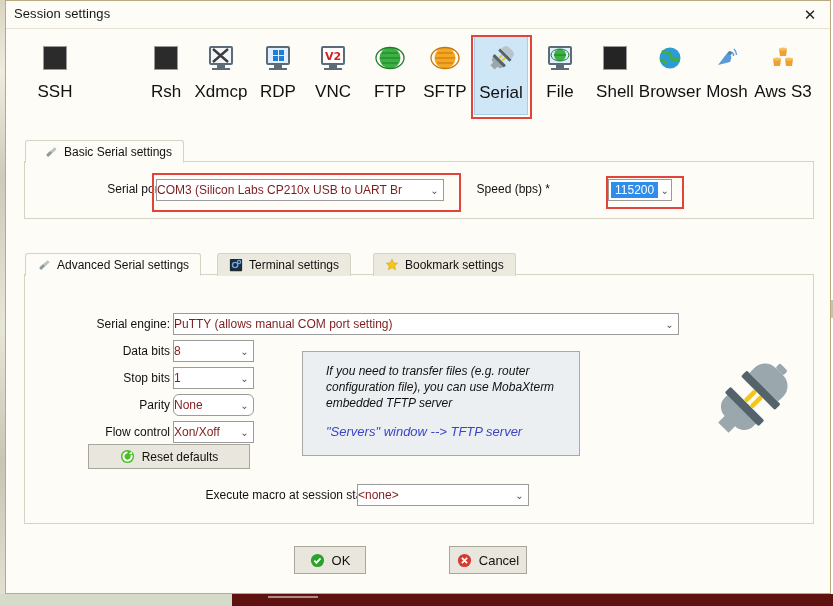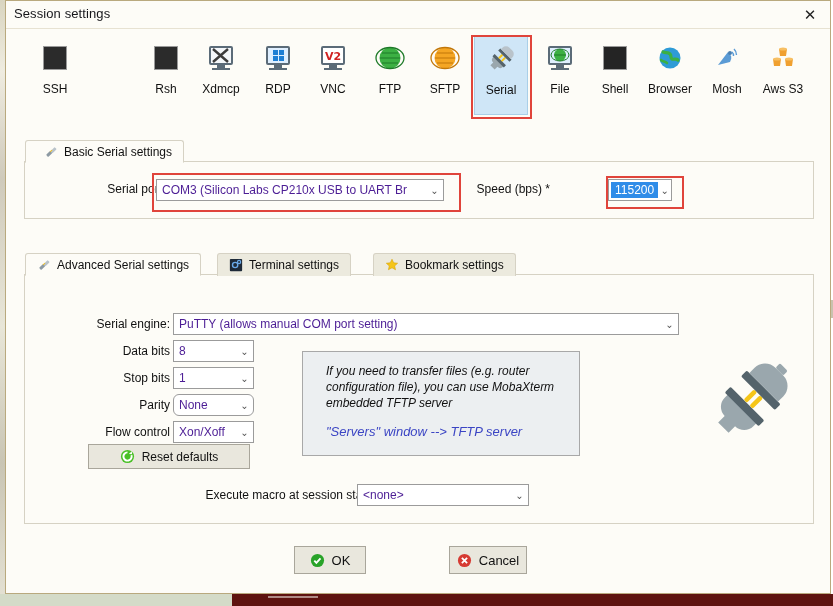--- a/index.html
+++ b/index.html
@@ -36,21 +36,21 @@
   }
 
   
   #session-toolbar{position:relative;height:92px;background:#fdfcf7;}
   .sess{
     position:absolute;top:6px;width:54px;height:80px;
     display:flex;flex-direction:column;align-items:center;cursor:pointer;
     box-sizing:border-box;padding-top:8px;
   }
   .sess .ico{width:30px;height:30px;position:relative;margin-bottom:9px;}
-  .sess .lbl{font-size:12px;color:#111;white-space:nowrap;}
+  .sess .lbl{font-size:17px;color:#111;white-space:nowrap;}
   .sess.selected{background:#cfe6f7;border:1px solid #a9cfe8;}
   #serial-highlight{
     position:absolute;left:465px;top:34px;width:61px;height:84px;
     border:2px solid #e0443b;box-sizing:border-box;pointer-events:none;z-index:5;
   }
 
   
   .sq{position:absolute;left:3px;top:3px;width:24px;height:24px;background:#2b2b2b;border:1px solid #9a9a9a;box-sizing:border-box;}
   .mon{position:absolute;left:3px;top:3px;width:24px;height:19px;background:#dfefff;border:2px solid #5b6b78;border-radius:2px;box-sizing:border-box;}
   .monstand{position:absolute;left:11px;top:22px;width:8px;height:3px;background:#5b6b78;}
@@ -66,21 +66,21 @@
     border-radius:3px 3px 0 0;cursor:pointer;white-space:nowrap;
   }
   .tab.active{background:#fdfcf7;border-bottom:1px solid #fdfcf7;z-index:3;}
   .tab .ticon{width:14px;height:14px;position:relative;margin-right:6px;}
 
   .flabel{position:absolute;font-size:12px;color:#111;text-align:right;white-space:nowrap;}
   .combo{
     position:absolute;background:#fff;border:1px solid #9b9b9b;box-sizing:border-box;
     display:flex;align-items:center;cursor:pointer;height:22px;
   }
-  .combo .ctext{flex:1;padding-left:5px;font-size:12px;color:#4c1d95;white-space:nowrap;overflow:hidden;}
+  .combo .ctext{flex:1;font-size:12px;color:#7f1d1d;white-space:nowrap;overflow:hidden;}
   .combo .carrow{width:17px;text-align:center;font-size:10px;color:#555;font-family:"DejaVu Sans",sans-serif;}
   .combo .ctext.sel{background:#2f8ce8;color:#fff;display:inline-block;flex:none;margin-left:2px;padding:1px 4px;}
   .redbox{position:absolute;border:2px solid #e0443b;box-sizing:border-box;pointer-events:none;z-index:4;}
 
   #tftp-note{
     position:absolute;left:296px;top:350px;width:278px;height:105px;
     background:#eceff1;border:1px solid #a8a8a8;box-sizing:border-box;padding:11px 23px;font-style:italic;
   }
   #tftp-note .l1{font-size:12px;color:#111;line-height:16px;}
   #tftp-note .l2{font-size:13px;color:#3b45c4;margin-top:13px;white-space:nowrap;}

